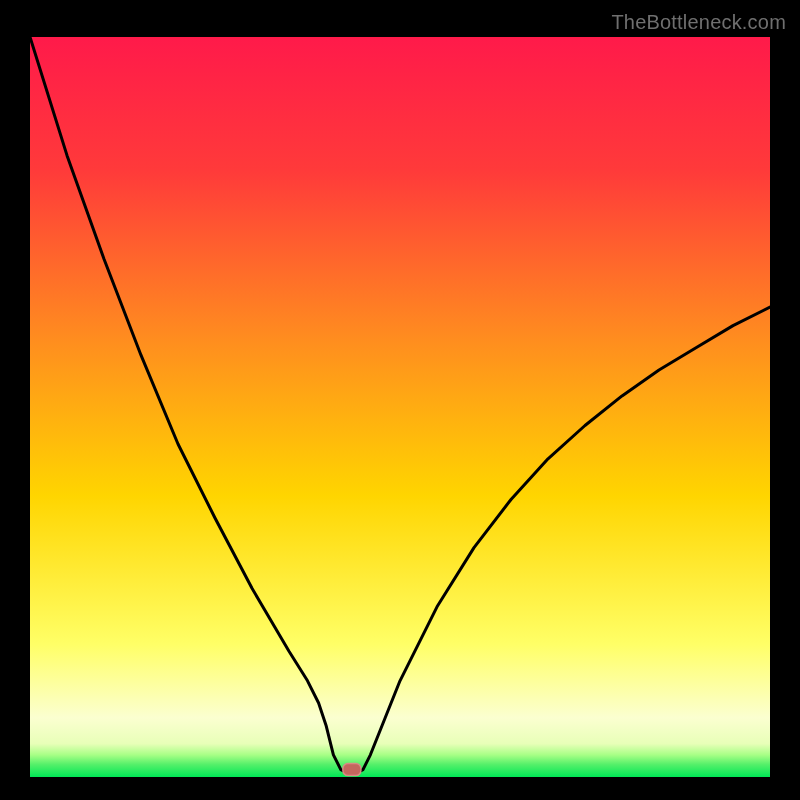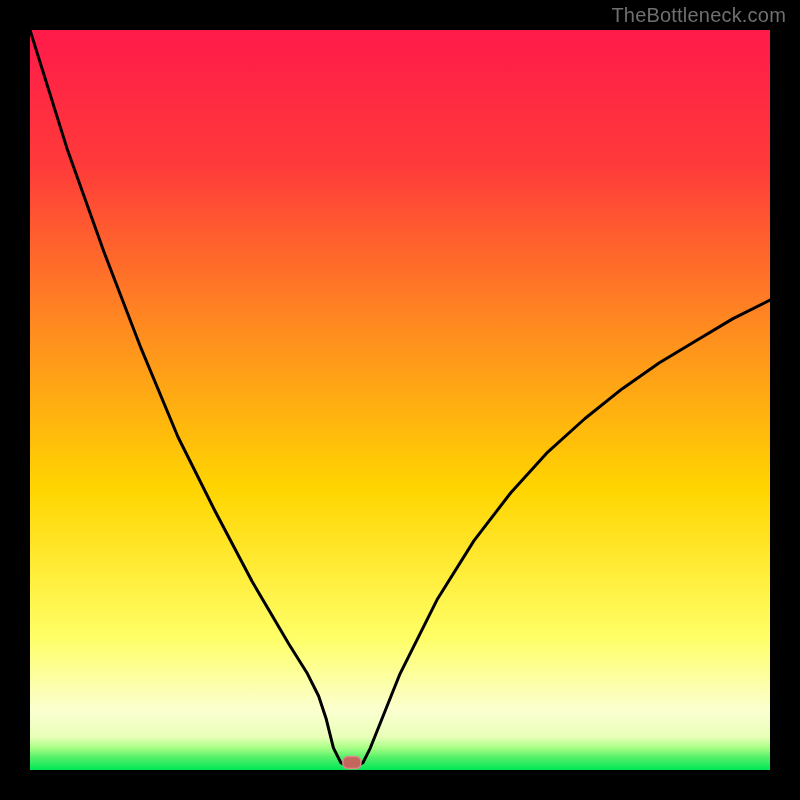--- a/index.html
+++ b/index.html
@@ -7,21 +7,21 @@
     padding: 0;
     width: 800px;
     height: 800px;
     background: #000;
     font-family: Arial, Helvetica, sans-serif;
     overflow: hidden;
   }
   .frame {
     position: absolute;
     left: 0;
-    top: 0;
+    top: 7px;
     width: 800px;
     height: 652px;
     background: #000;
   }
   .watermark {
     position: absolute;
     top: 4px;
     right: 14px;
     color: #6f6f6f;
     font-size: 20px;

